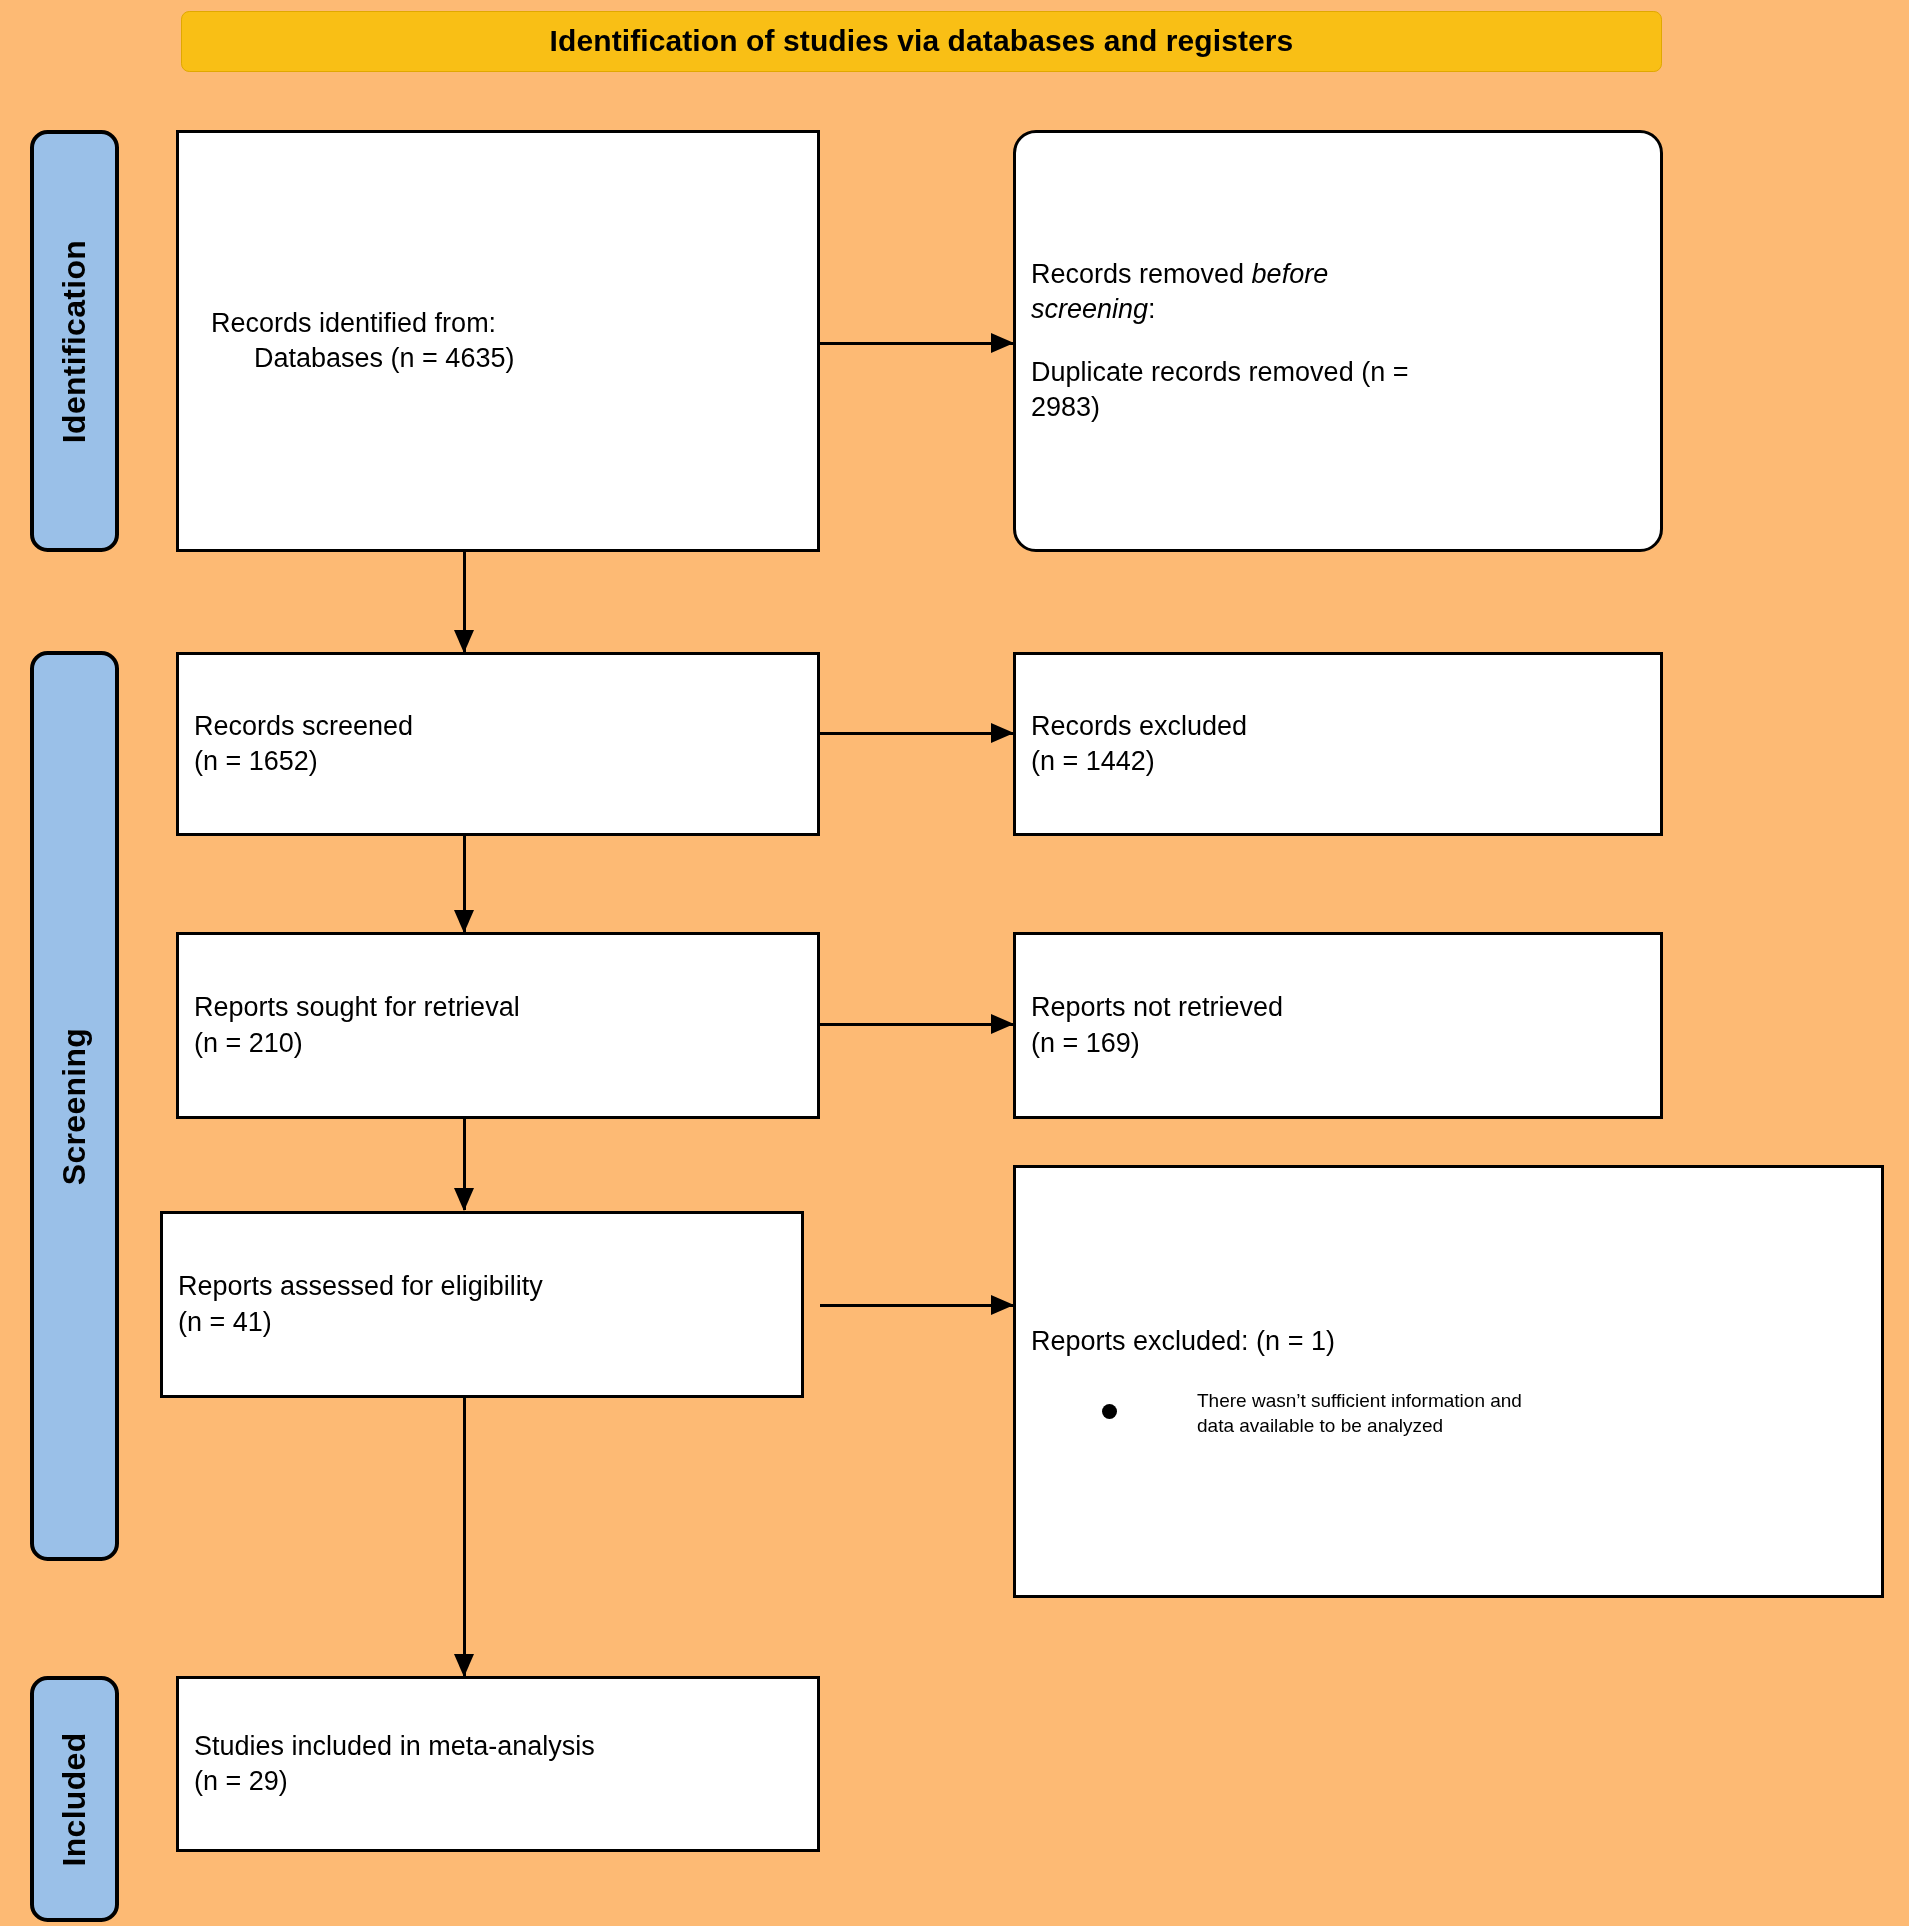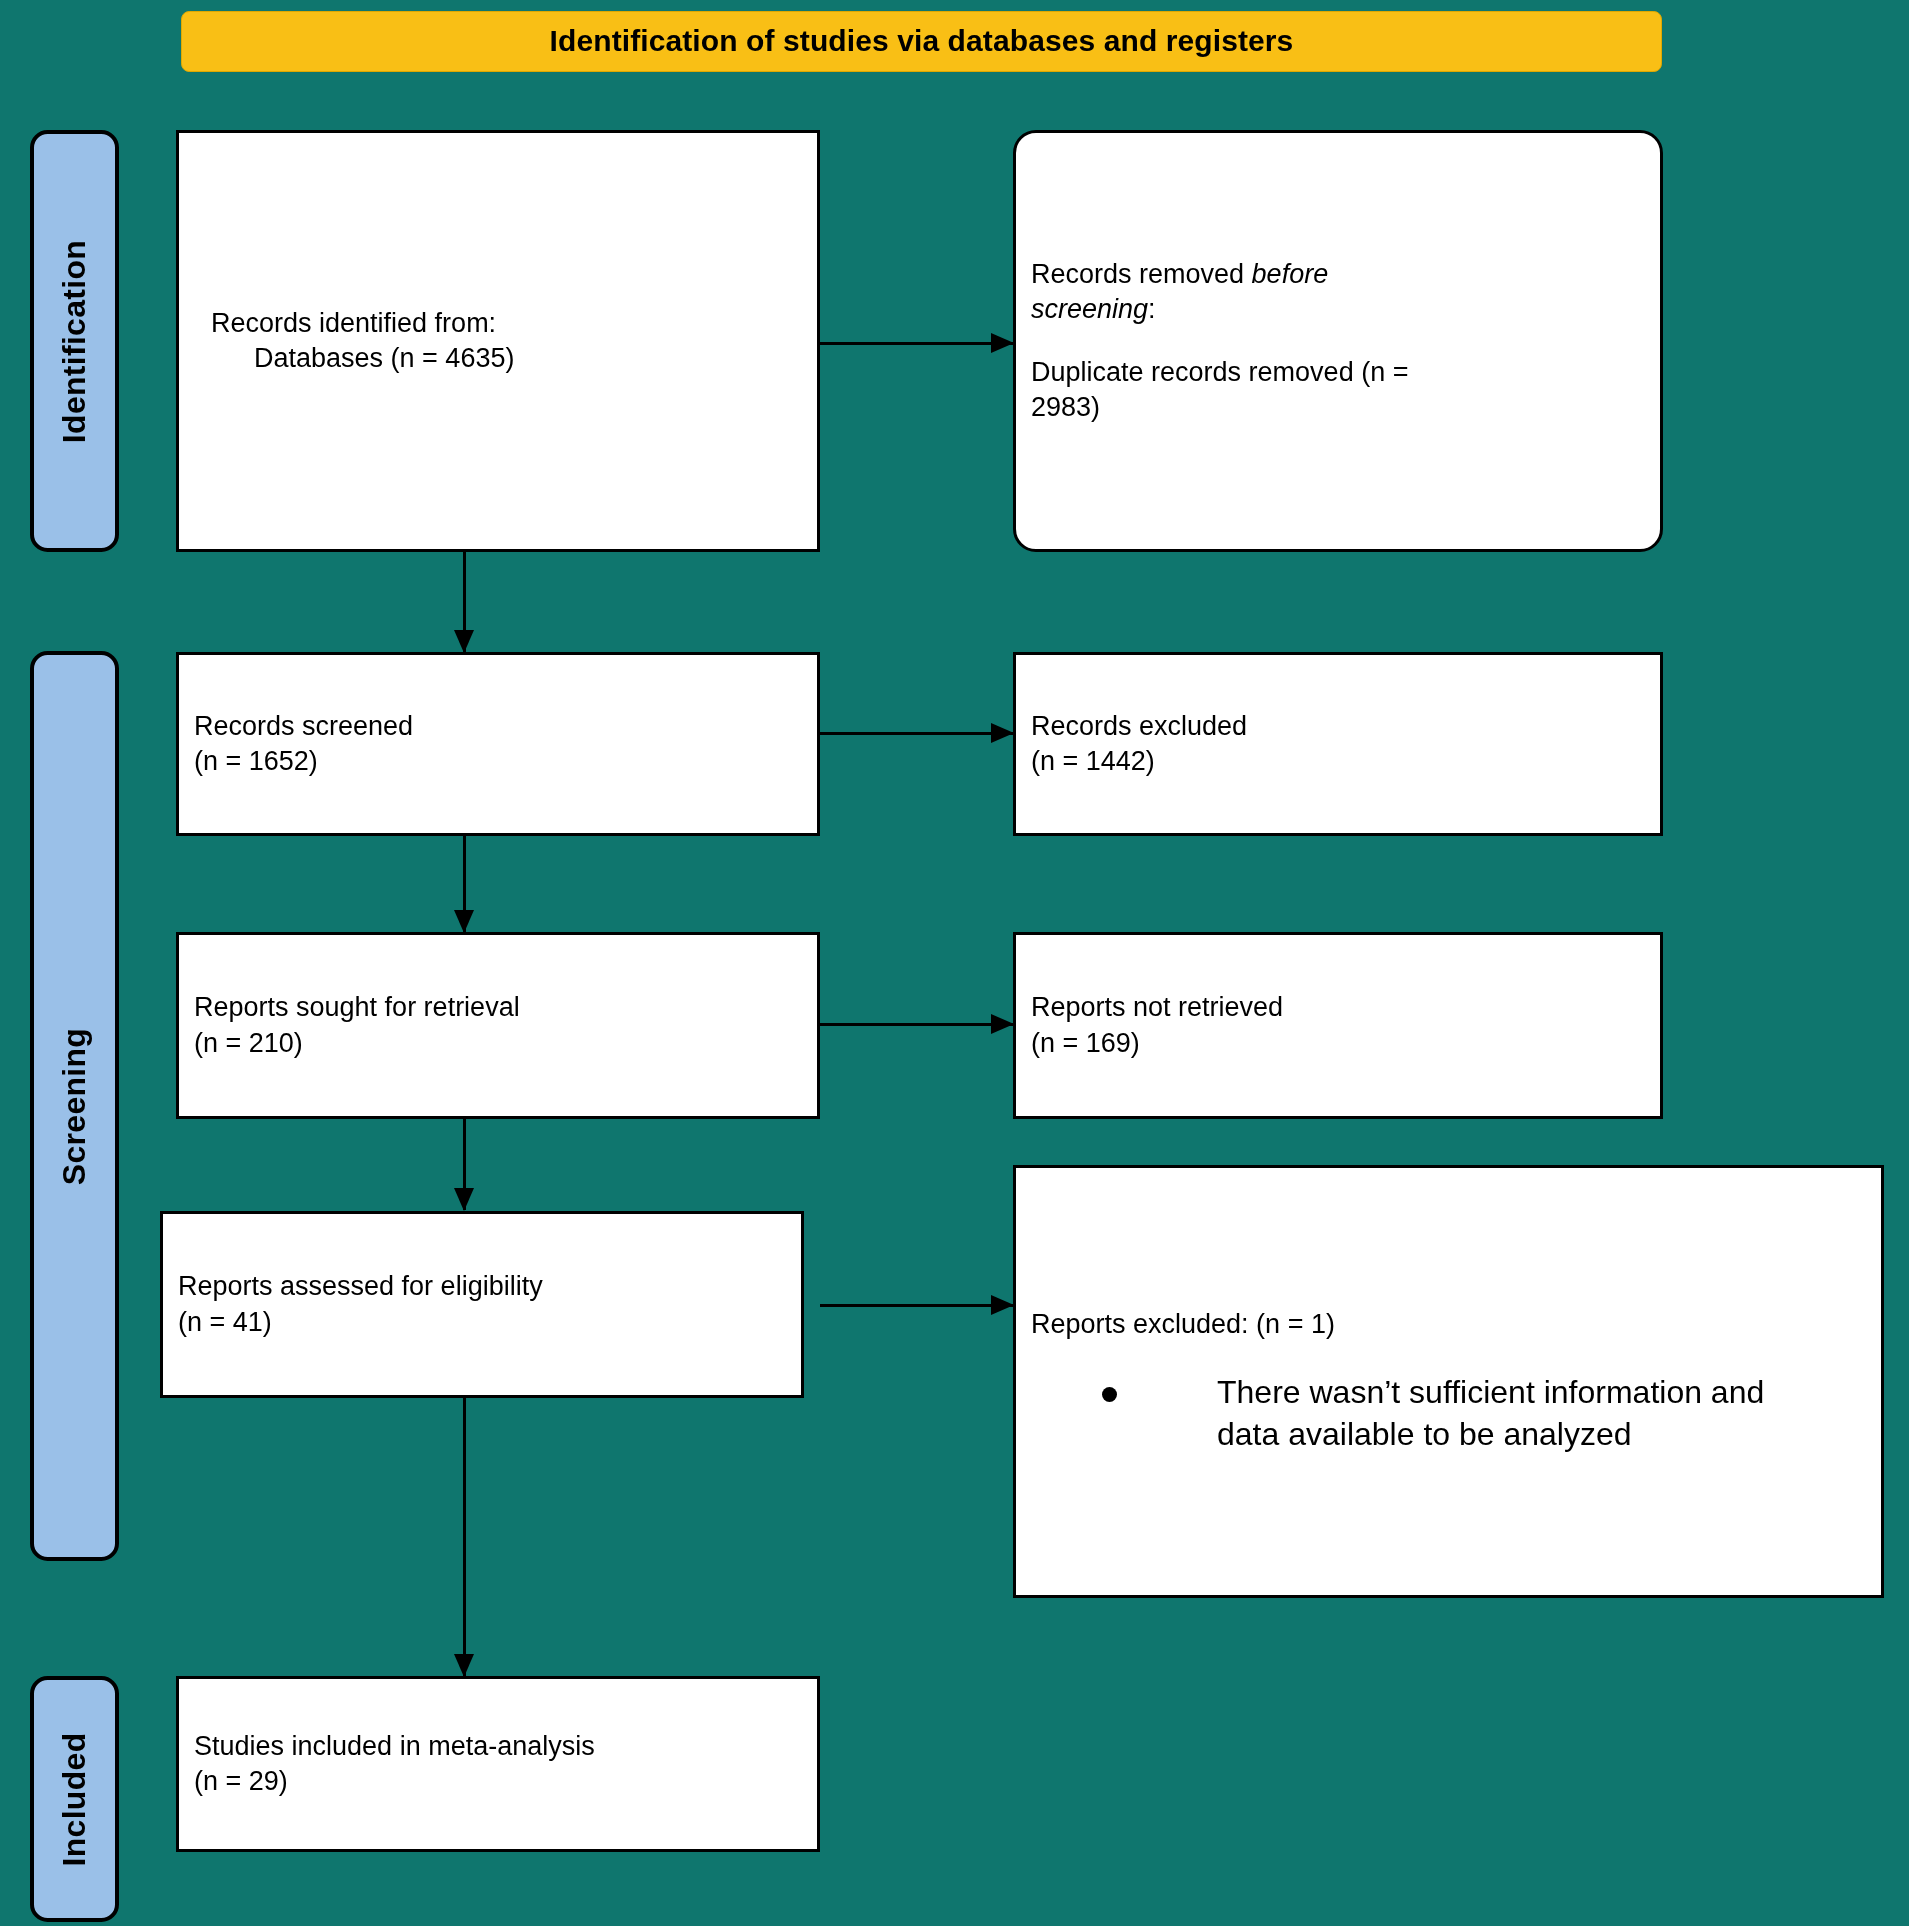--- a/index.html
+++ b/index.html
@@ -8,21 +8,21 @@
     background: #ffffff;
   }
   body {
     font-family: "Liberation Sans", sans-serif;
     color: #000000;
   }
   #canvas {
     position: relative;
     width: 1910px;
     height: 1926px;
-    background: #0f766e;
+    background: #fdba74;
     overflow: hidden;
   }
 
   
   .banner {
     position: absolute;
     left: 181px;
     top: 10.5px;
     width: 1481px;
     height: 61px;
@@ -108,22 +108,22 @@
   .bullet-dot {
     flex: 0 0 auto;
     width: 15px;
     height: 15px;
     border-radius: 50%;
     background: #000000;
     margin-left: 71px;
     margin-top: 15px;
   }
   .bullet-text {
-    margin-left: 100px;
-    font-size: 32px;
+    margin-left: 80px;
+    font-size: 19px;
     line-height: 1.30;
     color: #000000;
   }
 
   
   .conn { position: absolute; }
   .v-line {
     background: #000000;
     width: 2.9px;
     position: absolute;

